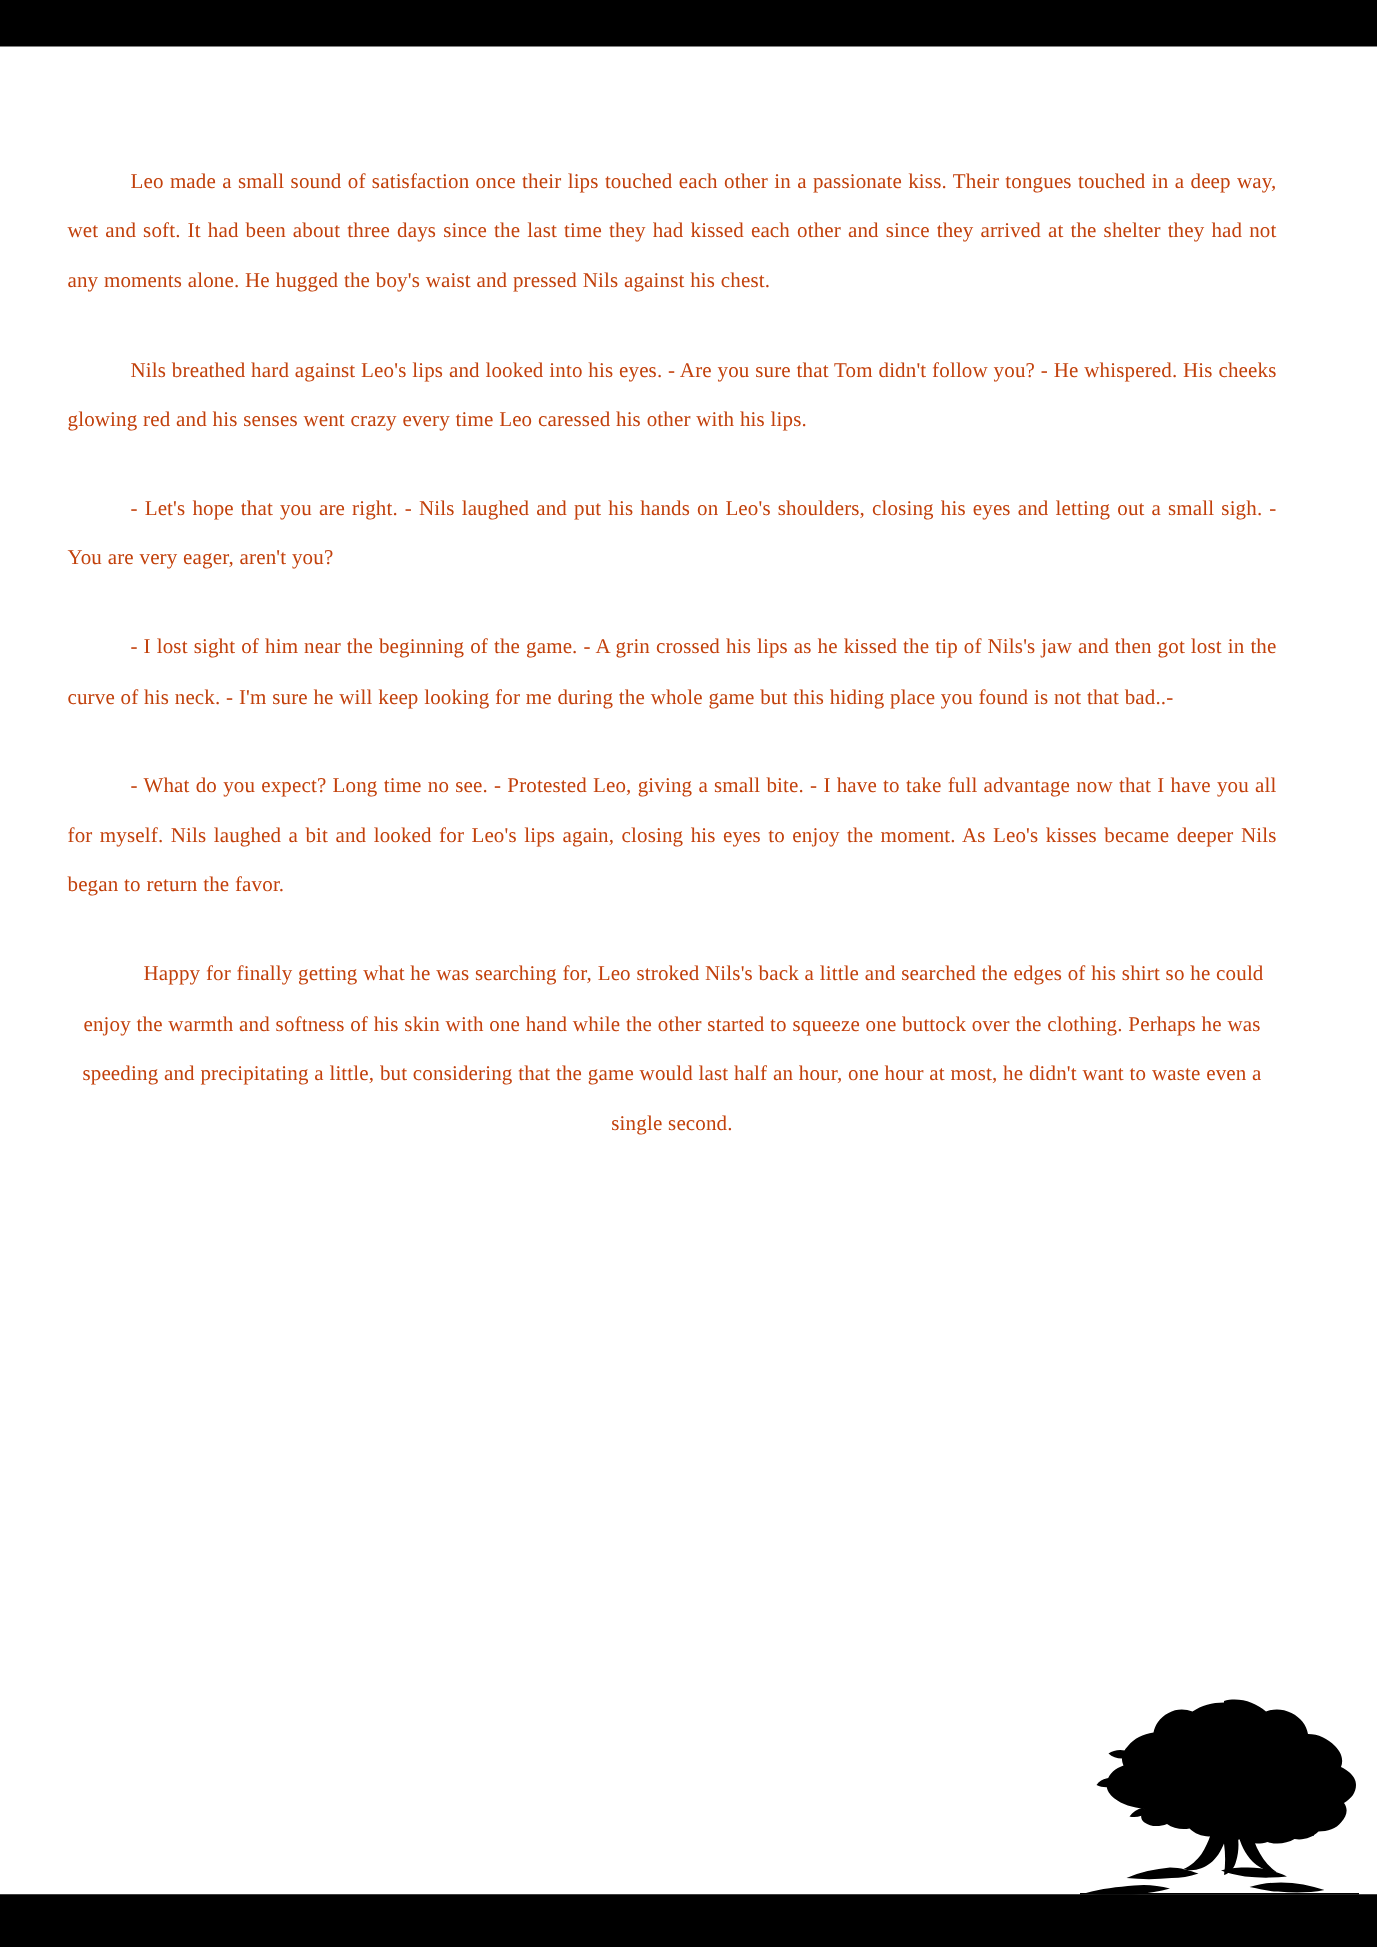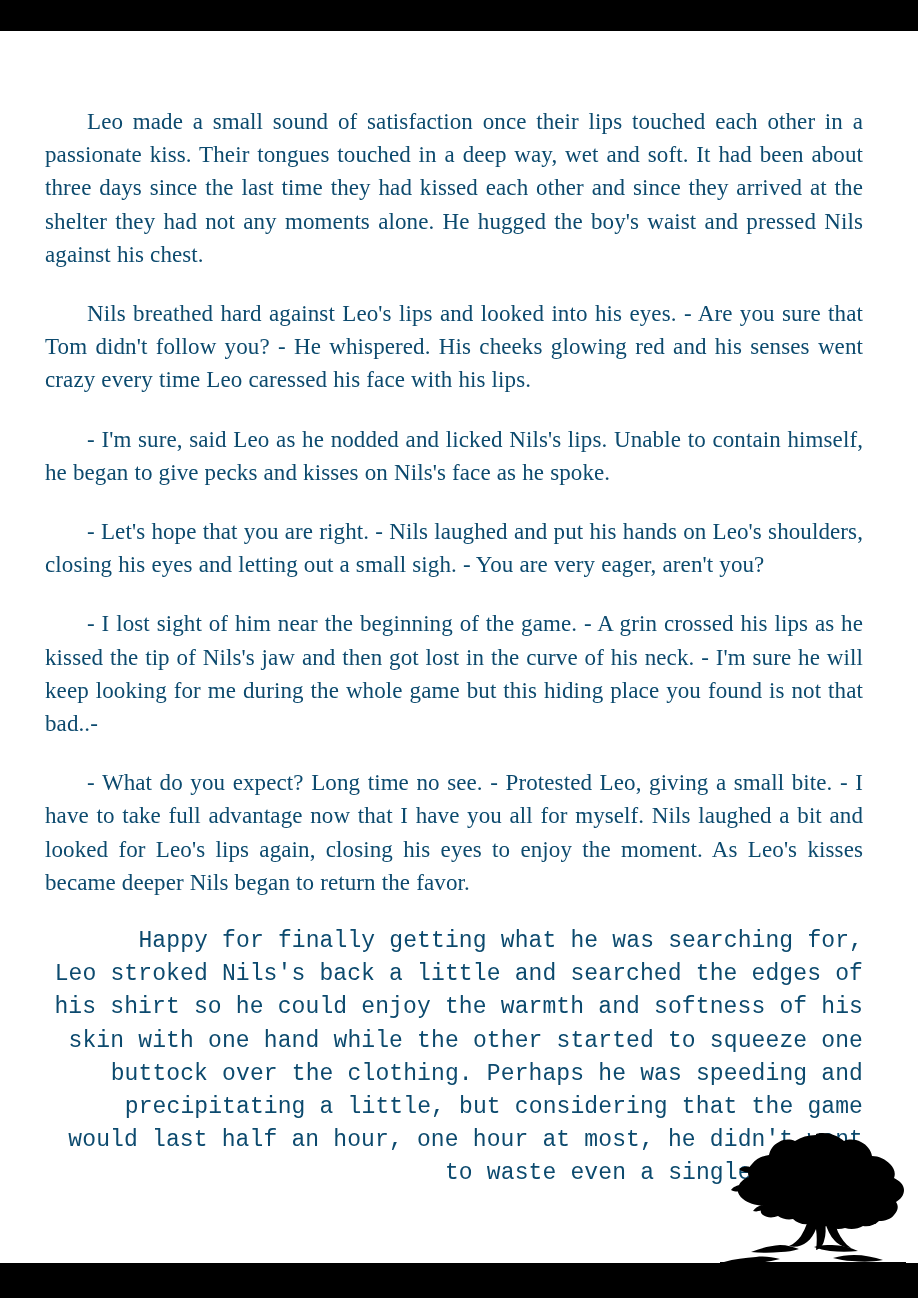--- a/index.html
+++ b/index.html
@@ -45,34 +45,33 @@
     background: #ffffff;
     overflow: hidden;
   }
   .text-column {
     position: absolute;
     left: 45px;
     top: 74px;
     width: 818px;
   }
   p.para {
-    margin: 0 0 26px 0;
+    margin: 0 12px 26px 0;
     text-align: justify;
     text-justify: inter-word;
     text-indent: 42px;
-    font-size: 23px;
+    font-size: 14px;
     line-height: 33.2px;
-    color: #0c4a6e;
+    color: #c2410c;
     letter-spacing: 0.1px;
     word-spacing: 0.2px;
     -webkit-font-smoothing: antialiased;
   }
   p.para.last-ragged {
-    text-align: right;
-    font-family: Liberation Mono, monospace;
+    text-align: center;
   }
   p.para:last-child {
     margin-bottom: 0;
   }
   .tree-wrap {
     position: absolute;
     right: 12px;
     bottom: -6px;
     width: 186px;
     height: 150px;
@@ -88,22 +87,21 @@
 <body>
 
 <div class="page">
 
   <div class="bar-top"></div>
 
   <div class="sheet">
 
     <div class="text-column">
       <p class="para">Leo made a small sound of satisfaction once their lips touched each other in a passionate kiss. Their tongues touched in a deep way, wet and soft. It had been about three days since the last time they had kissed each other and since they arrived at the shelter they had not any moments alone. He hugged the boy's waist and pressed Nils against his chest.</p>
-      <p class="para">Nils breathed hard against Leo's lips and looked into his eyes. - Are you sure that Tom didn't follow you? - He whispered. His cheeks glowing red and his senses went crazy every time Leo caressed his face with his lips.</p>
-      <p class="para">- I'm sure, said Leo as he nodded and licked Nils's lips. Unable to contain himself, he began to give pecks and kisses on Nils's face as he spoke.</p>
+      <p class="para">Nils breathed hard against Leo's lips and looked into his eyes. - Are you sure that Tom didn't follow you? - He whispered. His cheeks glowing red and his senses went crazy every time Leo caressed his other with his lips.</p>
       <p class="para">- Let's hope that you are right. - Nils laughed and put his hands on Leo's shoulders, closing his eyes and letting out a small sigh. - You are very eager, aren't you?</p>
       <p class="para">- I lost sight of him near the beginning of the game. - A grin crossed his lips as he kissed the tip of Nils's jaw and then got lost in the curve of his neck. - I'm sure he will keep looking for me during the whole game but this hiding place you found is not that bad..-</p>
       <p class="para">- What do you expect? Long time no see. - Protested Leo, giving a small bite. - I have to take full advantage now that I have you all for myself. Nils laughed a bit and looked for Leo's lips again, closing his eyes to enjoy the moment. As Leo's kisses became deeper Nils began to return the favor.</p>
       <p class="para last-ragged">Happy for finally getting what he was searching for, Leo stroked Nils's back a little and searched the edges of his shirt so he could enjoy the warmth and softness of his skin with one hand while the other started to squeeze one buttock over the clothing. Perhaps he was speeding and precipitating a little, but considering that the game would last half an hour, one hour at most, he didn't want to waste even a single second.</p>
     </div>
 
     <div class="tree-wrap">
       <svg viewBox="0 0 186 150" xmlns="http://www.w3.org/2000/svg" aria-hidden="true">
         <g fill="#000000">
 

